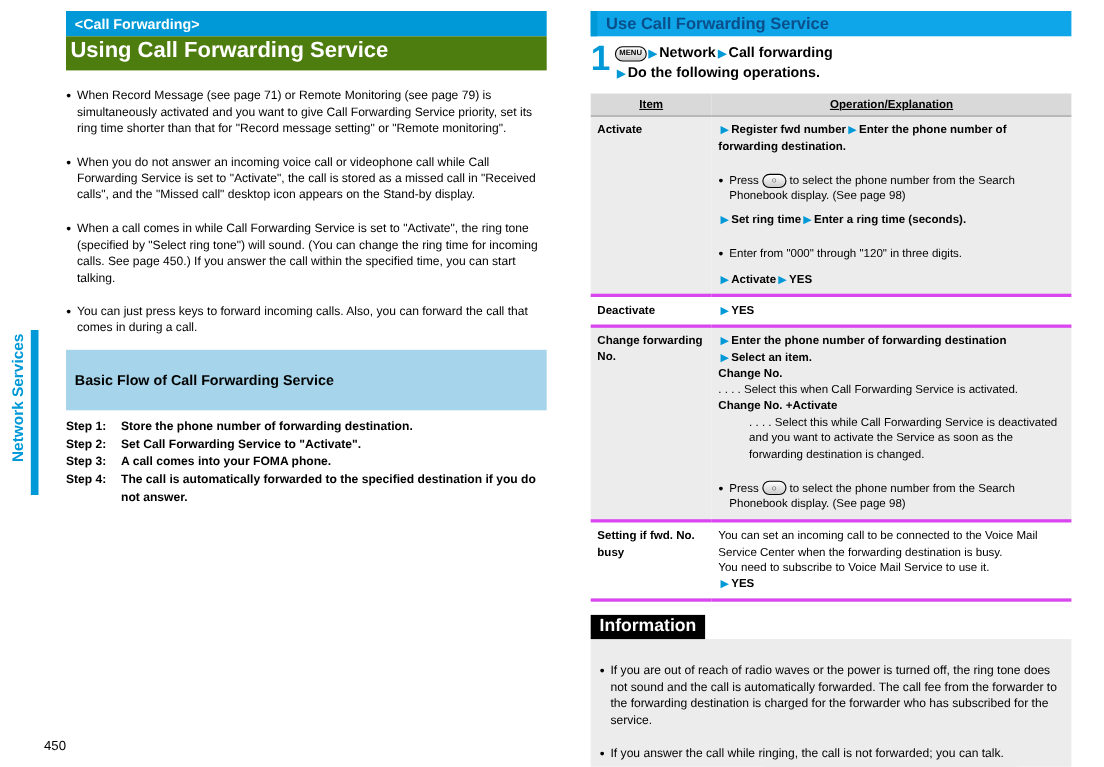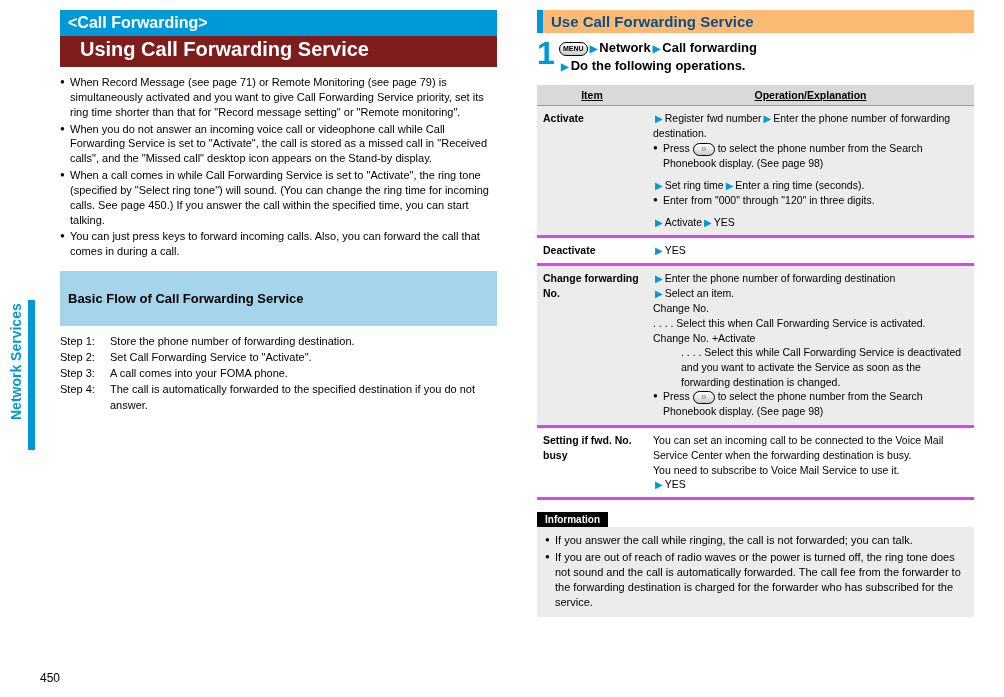--- a/index.html
+++ b/index.html
@@ -12,48 +12,48 @@
     height: 697px;
     position: relative;
     padding: 10px 30px 10px 60px;
   }
   .columns { display: flex; gap: 40px; }
   .col { flex: 1; min-width: 0; }
   .section-breadcrumb {
     background: #0099d8;
     color: #fff;
     padding: 4px 8px;
-    font-size: 16px;
+    font-size: 13px;
     font-weight: bold;
   }
   .section-title {
-    background: #7f1d1d;
+    background: #4d7c0f;
     color: #fff;
-    padding: 2px 8px 6px 20px;
+    padding: 2px 8px 6px 4px;
     font-size: 20px;
     font-weight: bold;
     margin-bottom: 8px;
   }
   .intro-bold { font-weight: bold; line-height: 1.35; margin-bottom: 6px; }
   ul.bullets { list-style: none; padding: 0; }
-  ul.bullets li { position: relative; padding-left: 10px; line-height: 1.35; margin-bottom: 2px; }
+  ul.bullets li { position: relative; padding-left: 10px; line-height: 1.35; margin-bottom: 2px; margin-top: 16px; }
   ul.bullets li::before { content: "●"; position: absolute; left: 0; font-size: 8px; top: 2px; }
   .sub-heading {
     background: #a6d4ea;
     color: #000;
     font-weight: bold;
     font-size: 13px;
     padding: 20px 8px;
     margin: 12px 0 8px 0;
   }
-  .steps { font-weight: normal; line-height: 1.45; }
+  .steps { font-weight: bold; line-height: 1.45; }
   .steps .row { display: flex; }
   .steps .lbl { width: 50px; flex-shrink: 0; }
   .section-title2 {
-    background: #fdba74;
+    background: #0ea5e9;
     color: #0b4f8a;
     font-weight: bold;
     font-size: 15px;
     padding: 3px 8px;
     border-left: 6px solid #0099d8;
     margin-bottom: 6px;
   }
   .step1 { display: flex; align-items: flex-start; gap: 4px; margin-bottom: 10px; }
   .big-one {
     color: #0099d8;
@@ -93,21 +93,21 @@
     height: 13px;
     background: linear-gradient(#fff,#ccc);
     vertical-align: middle;
     font-size: 8px;
   }
   .circle-icon::before { content:"○"; font-size:8px; }
   .info-header {
     background: #000;
     color: #fff;
     font-weight: bold;
-    font-size: 10px;
+    font-size: 16px;
     padding: 2px 8px;
     display: inline-block;
     margin-top: 12px;
   }
   .info-box { background: #ececec; padding: 6px 8px; }
   .side-label {
     position: absolute;
     left: 8px;
     top: 420px;
     transform: rotate(-90deg);
@@ -125,21 +125,21 @@
     height: 150px;
     background: #0099d8;
   }
   .page-num {
     position: absolute;
     left: 40px;
     bottom: 12px;
     font-size: 12px;
     margin-top: 33px;
   }
-  .b { font-weight: normal; }
+  .b { font-weight: bold; }
 </style>
 </head>
 <body>
 
 <div class="side-bar"></div>
 <div class="side-label">Network Services</div>
 <div class="page-num">450</div>
 
 <div class="columns">
 
@@ -230,18 +230,18 @@
           <span>You need to subscribe to Voice Mail Service to use it.</span><br>
           <span class="tri">▶</span><span class="b">YES</span>
         </td>
       </tr>
     </tbody>
       </table>
 
     <div class="info-header">Information</div>
     <div class="info-box">
       <ul class="bullets">
+        <li>If you are out of reach of radio waves or the power is turned off, the ring tone does not sound and the call is automatically forwarded. The call fee from the forwarder to the forwarding destination is charged for the forwarder who has subscribed for the service.</li>
         <li>If you answer the call while ringing, the call is not forwarded; you can talk.</li>
-        <li>If you are out of reach of radio waves or the power is turned off, the ring tone does not sound and the call is automatically forwarded. The call fee from the forwarder to the forwarding destination is charged for the forwarder who has subscribed for the service.</li>
       </ul>
     </div>
   </div>
 </div>
 
 </body></html>

